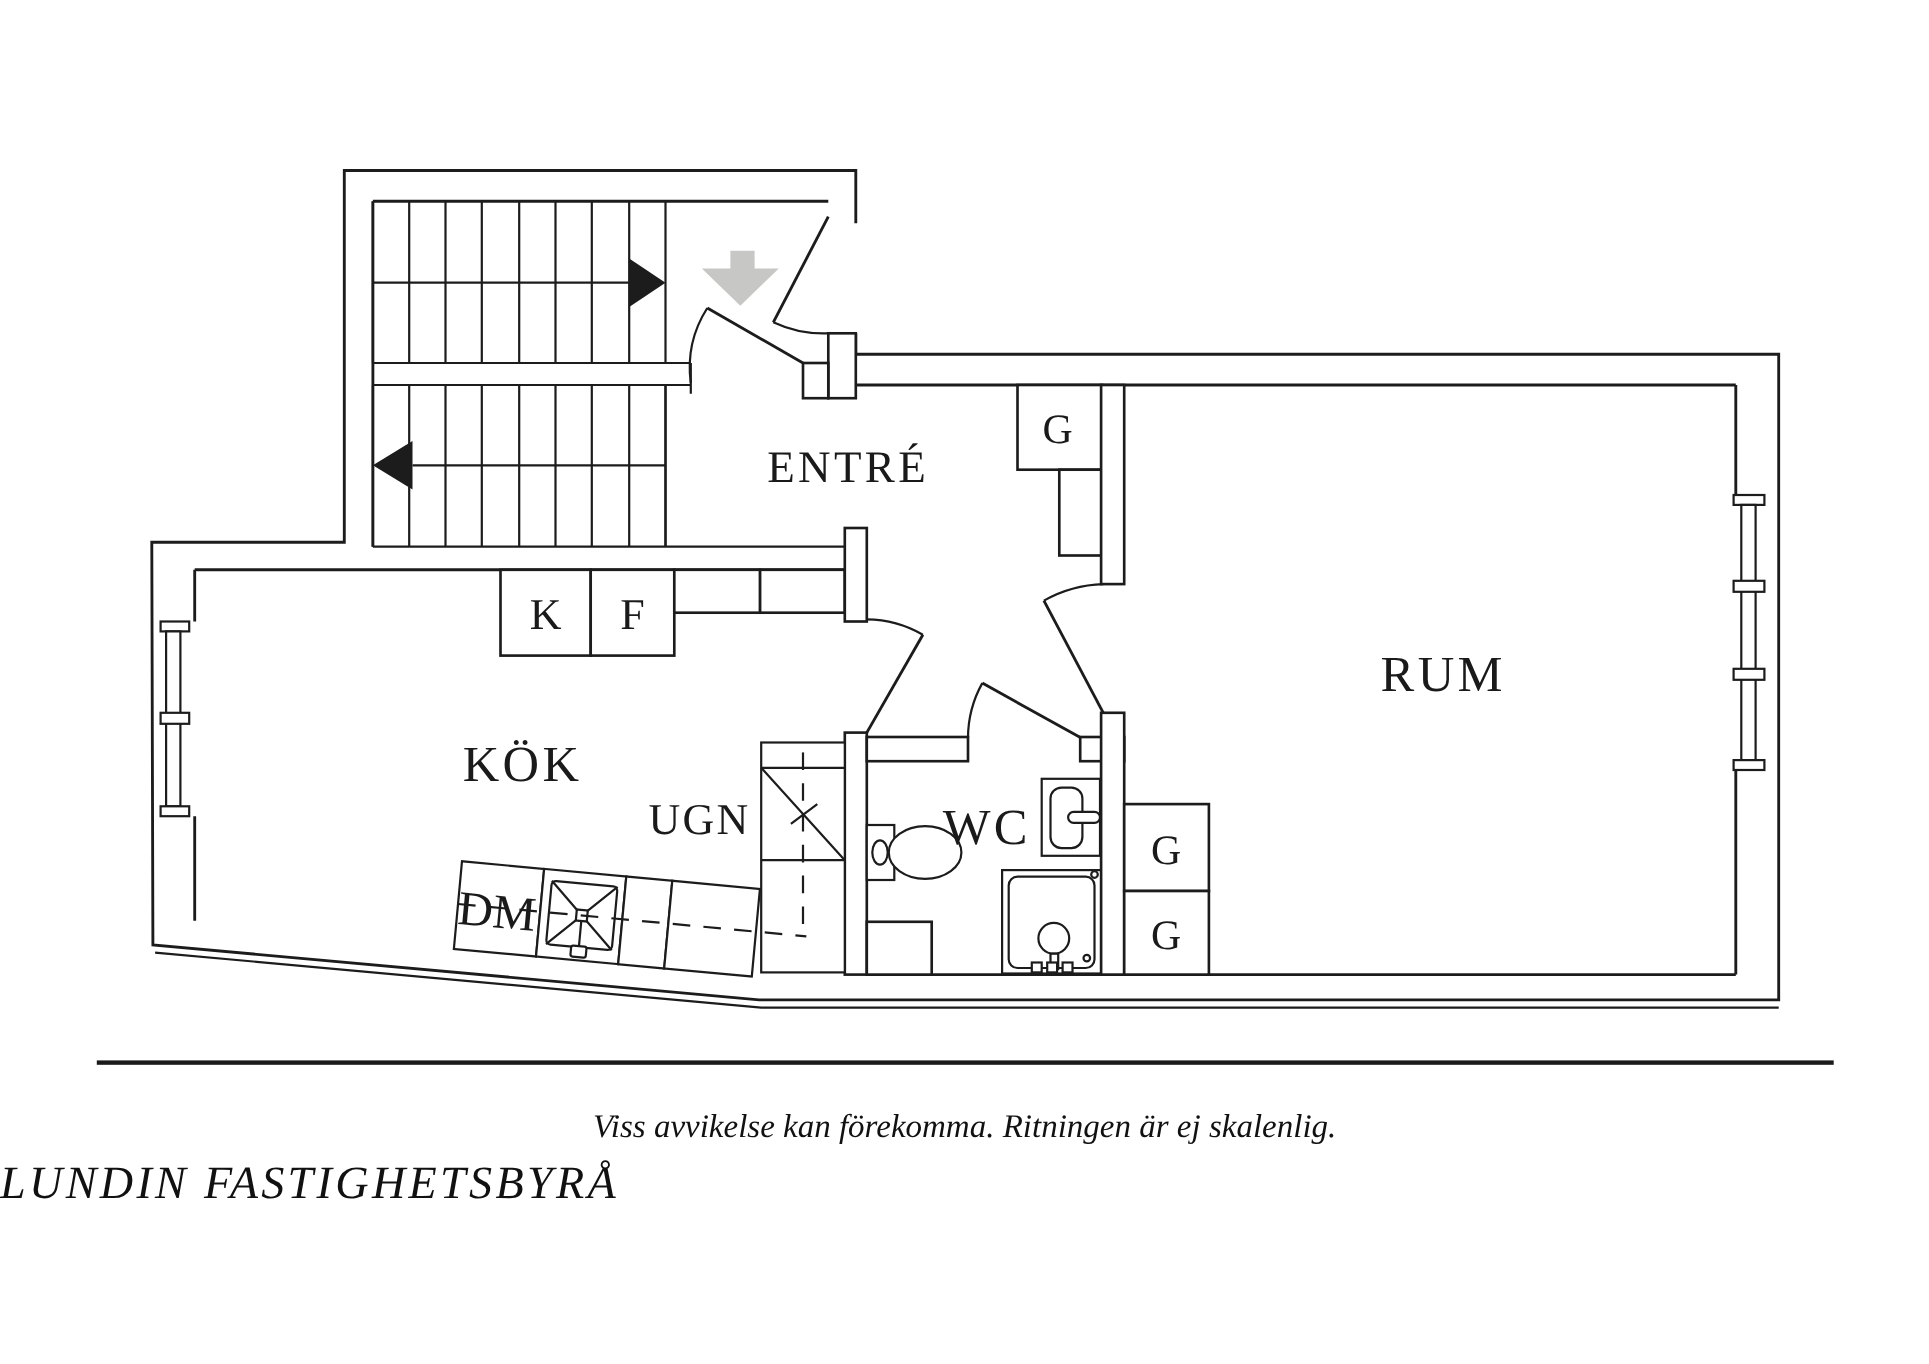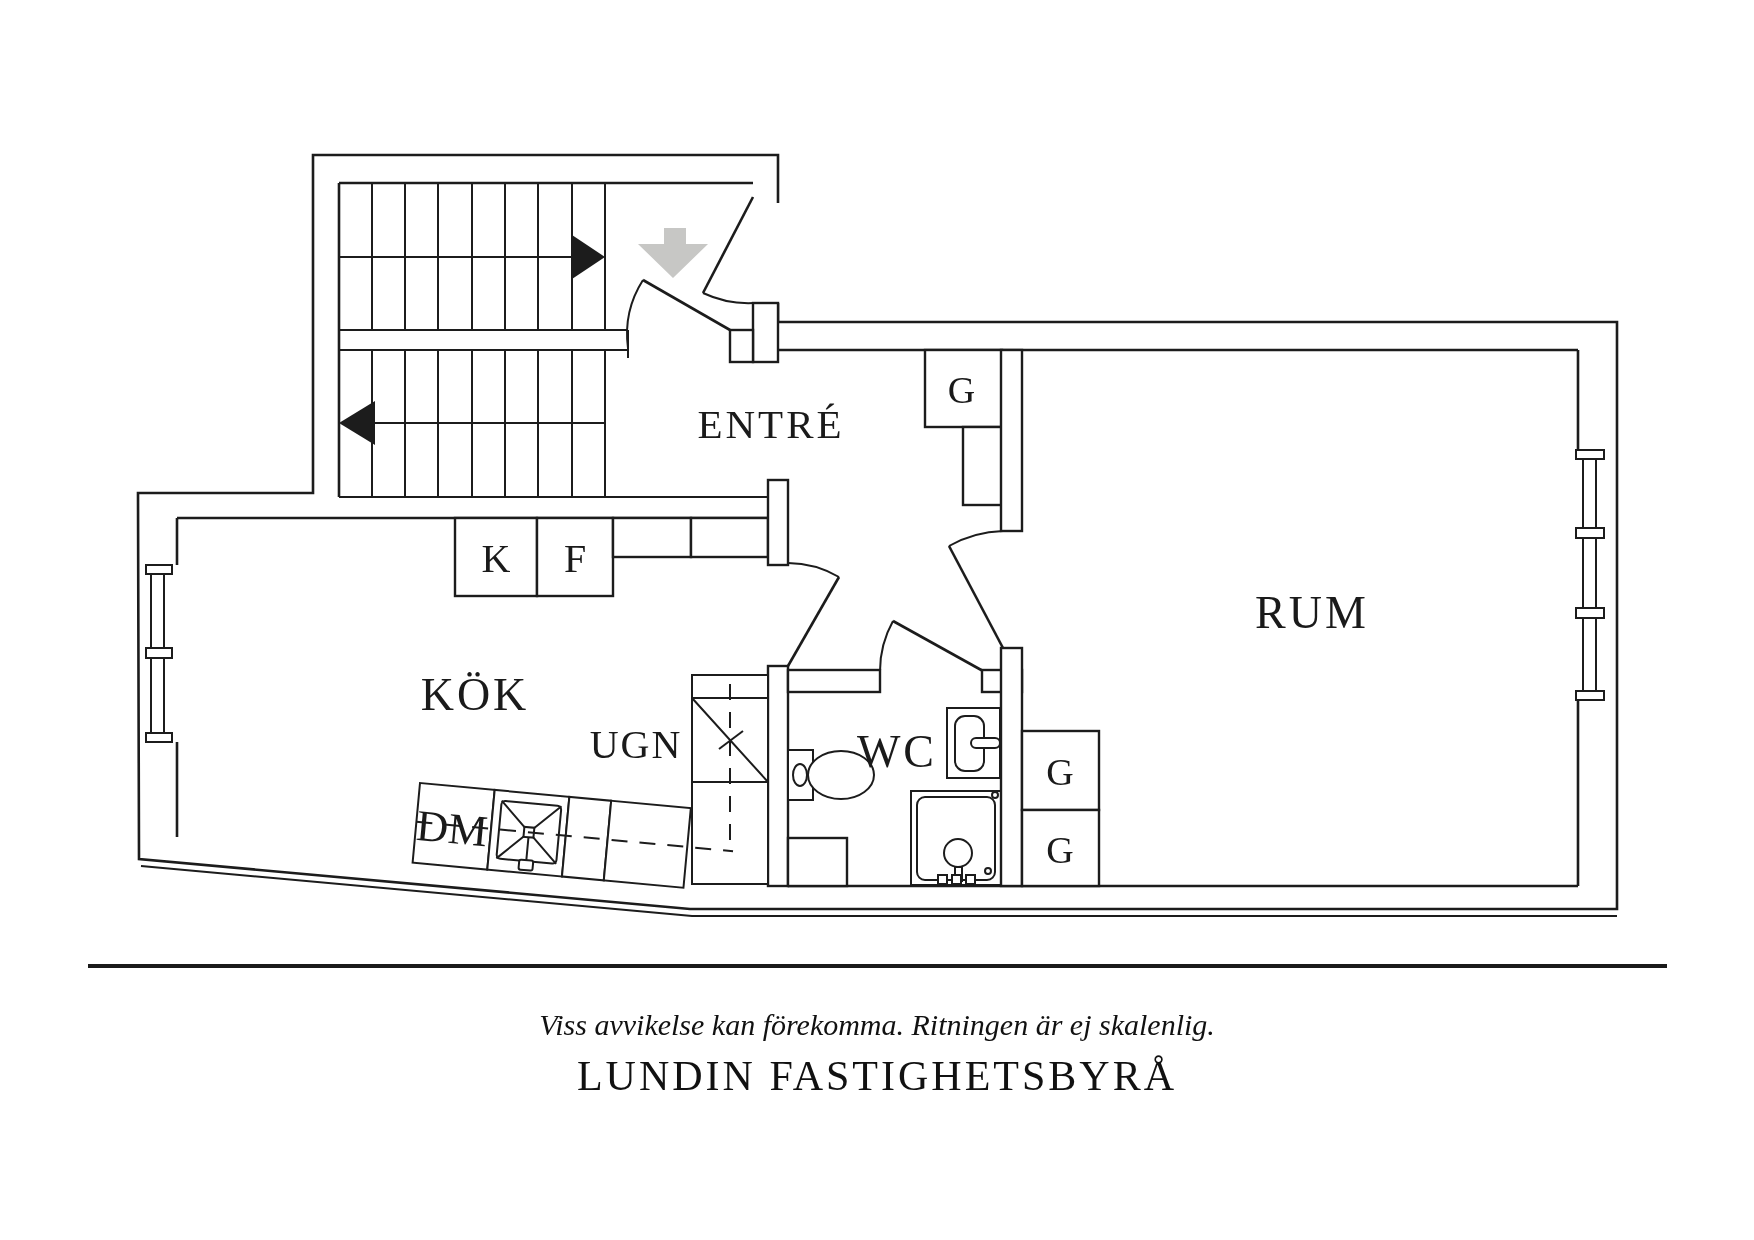--- a/index.html
+++ b/index.html
@@ -8,22 +8,22 @@
   svg text{font-family:"Liberation Serif", serif;fill:#1a1a1a;}
   .room-label{letter-spacing:3px;}
   .wall{stroke:#1c1c1c;stroke-width:2.6;fill:none;}
   .wallrect{stroke:#1c1c1c;stroke-width:2.4;fill:#ffffff;}
   .thin{stroke:#1c1c1c;stroke-width:2;fill:none;}
   .fix{stroke:#1c1c1c;stroke-width:2;fill:#ffffff;}
   .dash{stroke:#1c1c1c;stroke-width:2;fill:none;stroke-dasharray:16 12;}
   #footer-line{position:absolute;left:88px;top:964px;width:1579px;height:4px;background:#1a1a1a;}
   #footer-disclaimer{position:absolute;left:0;top:1008px;width:1754px;text-align:center;
       font-style:italic;font-size:30px;color:#111;}
-  #footer-agency{position:absolute;left:0;top:1052px;width:1754px;text-align:center;
-      font-size:42px;letter-spacing:3px;color:#111;}
+  #footer-agency{position:absolute;left:0;top:1052px;width:1754px;
+      font-size:42px;letter-spacing:3px;color:#111;font-style:italic;}
 </style>
 </head>
 <body>
 
 <div id="page">
 
   <svg width="1754" height="1240" viewBox="0 0 1754 1240">
 
     <g>
       <path class="wall" d="M778,203 L778,155 L313,155 L313,493 L138,493 L139,859 L690,909 L1617,909 L1617,322 L778,322 L778,303"></path>

